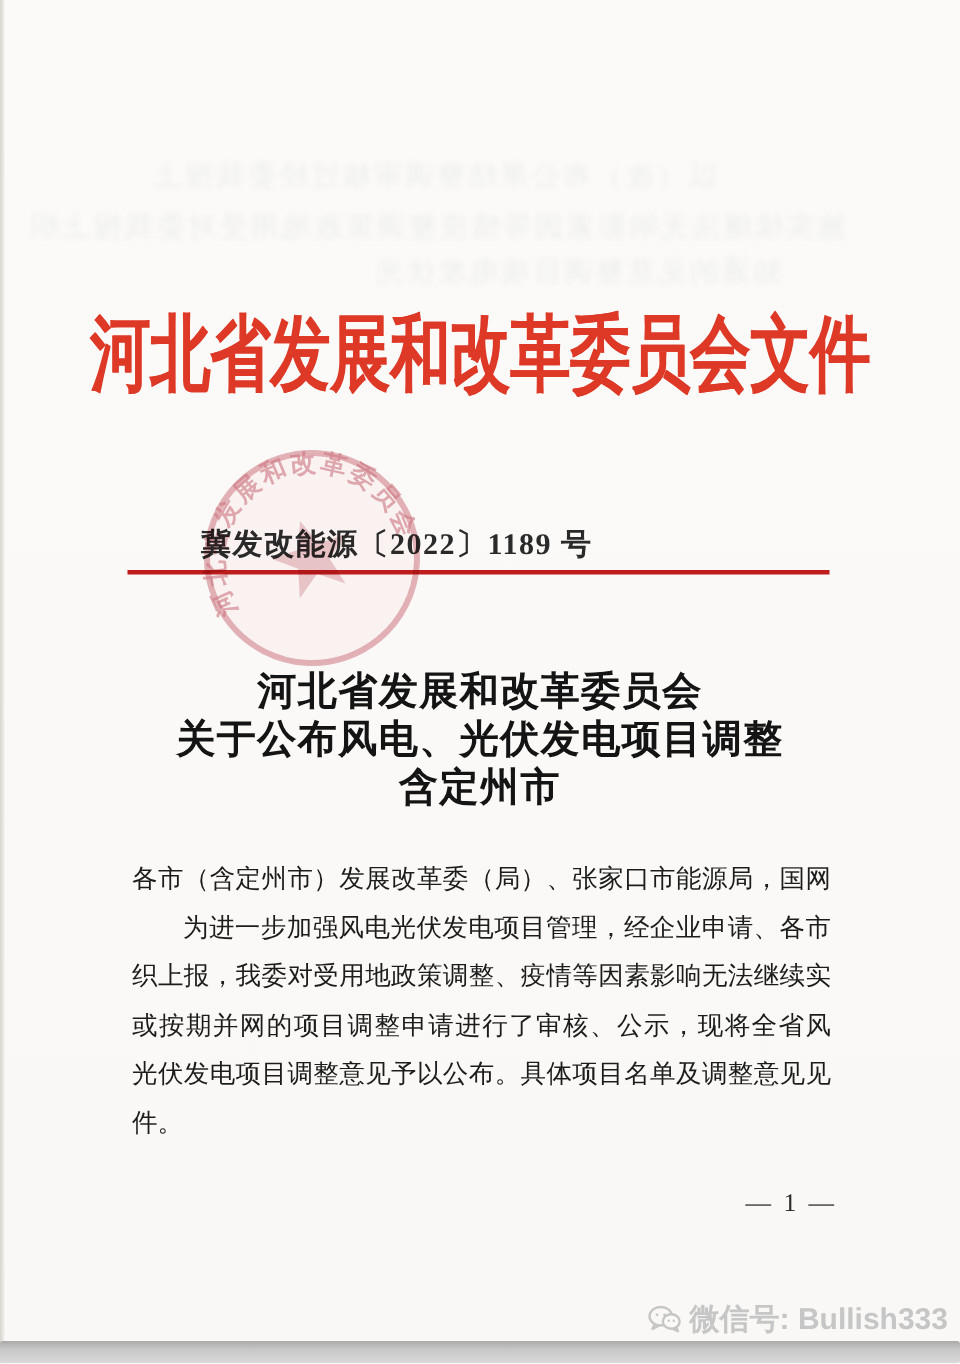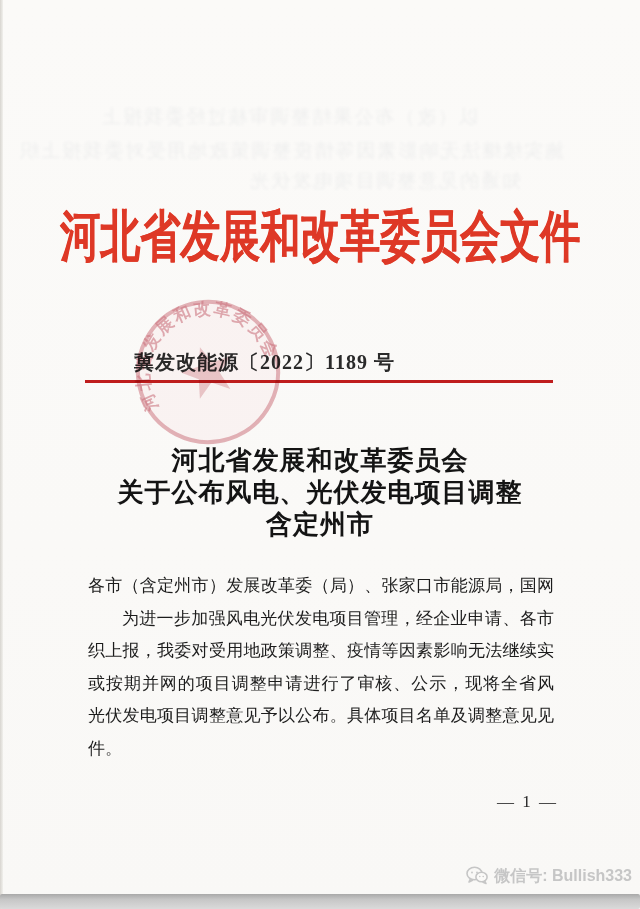--- a/index.html
+++ b/index.html
@@ -104,24 +104,24 @@
     position: absolute;
     top: 792px; left: 497px;
     font-size: 17px;
     letter-spacing: 2px;
     color: #2a2a2a;
   }
 
   .watermark {
     position: absolute;
     top: 866px; right: 8px;
-    display: flex; gap: 6px;
+    display: flex; align-items: center; gap: 6px;
     color: #c6c6c6;
     font-family: "Liberation Sans", "DejaVu Sans", sans-serif;
-    font-size: 16px;
+    font-size: 20px;
     font-weight: 600;
   }
   .watermark svg { display: block; }
 
   .bottom-bar {
     position: absolute;
     left: 0; bottom: 0; width: 640px; height: 15px;
     background: linear-gradient(180deg, #a9a9a9 0%, #c6c6c6 35%, #dadada 100%);
     border-radius: 2px;
   }

